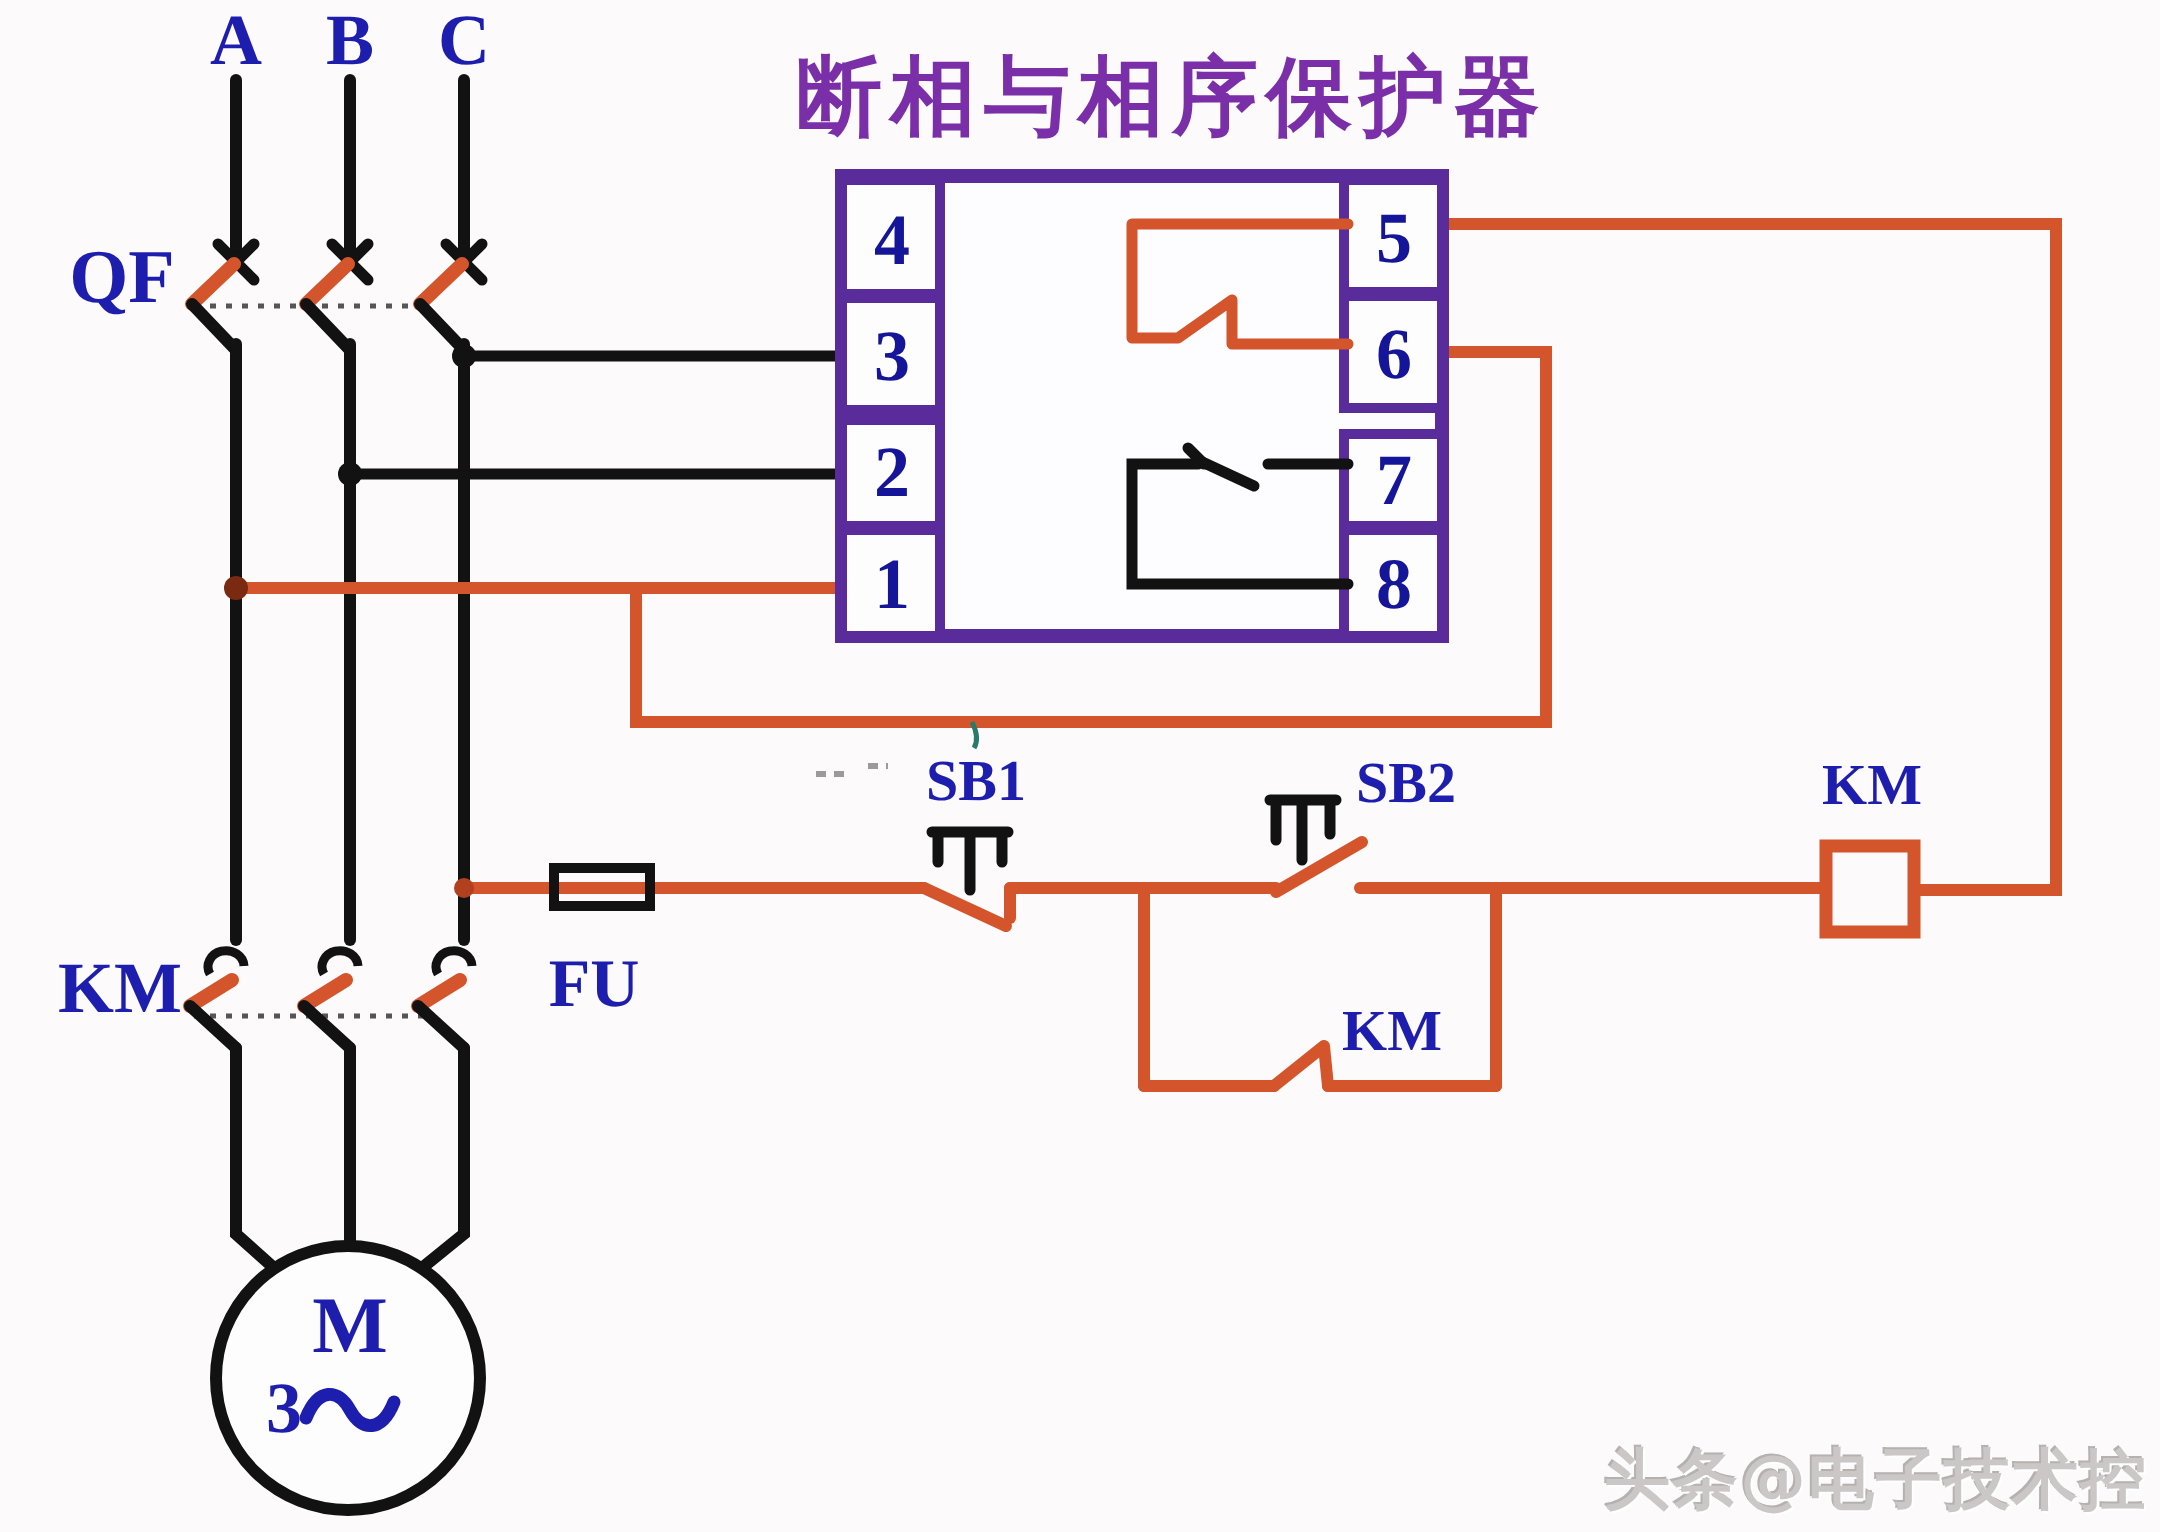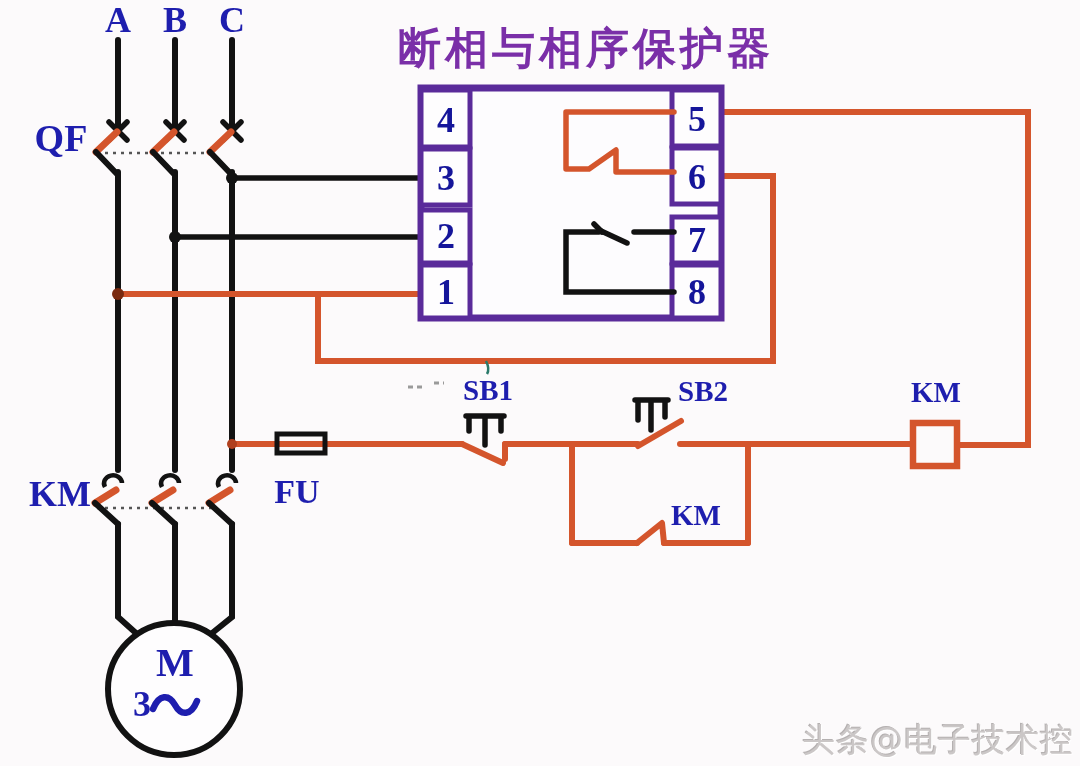--- a/index.html
+++ b/index.html
@@ -4,21 +4,21 @@
 <style>
   html,body{margin:0;padding:0;background:#fcfafb;}
   .stage{position:relative;width:1080px;height:766px;background:#fcfafb;overflow:hidden;
          font-family:"Liberation Sans", sans-serif;}
   svg{position:absolute;left:0;top:0;}
   text{user-select:none;}
   .lbl{font-family:"Liberation Serif","DejaVu Serif",serif;font-weight:bold;fill:#1e1eae;}
   .num{font-family:"Liberation Serif","DejaVu Serif",serif;font-weight:bold;fill:#15159a;}
   .ttl{font-family:"DejaVu Sans",sans-serif;font-weight:bold;fill:#7a2fa8;letter-spacing:4px;}
   .watermark{position:absolute;right:6px;bottom:8px;text-align:center;line-height:1.05;}
-  .wm1{display:block;font-size:33px;font-weight:normal;color:#cbc7c7;letter-spacing:1px;
+  .wm1{display:block;font-size:33px;font-weight:bold;color:#cbc7c7;letter-spacing:1px;
        font-family:"DejaVu Sans",sans-serif;text-shadow:1px 1px 0 #ffffff,-1px -1px 0 #b5b1b1;}
   .wm2{display:block;font-size:23px;font-weight:bold;color:#8f8f8f;margin-top:-4px;
        font-family:"DejaVu Sans",sans-serif;text-shadow:1px 1px 0 #ffffff;}
   .wm-logo{position:absolute;left:40px;top:-4px;width:32px;height:32px;border-radius:50%;
        background:#f0eeee;box-shadow:0 0 0 2px #dedada, 16px 12px 0 -6px #e9e6e6;z-index:-1;}
 </style>
 </head>
 <body>
 
 <div class="stage">

